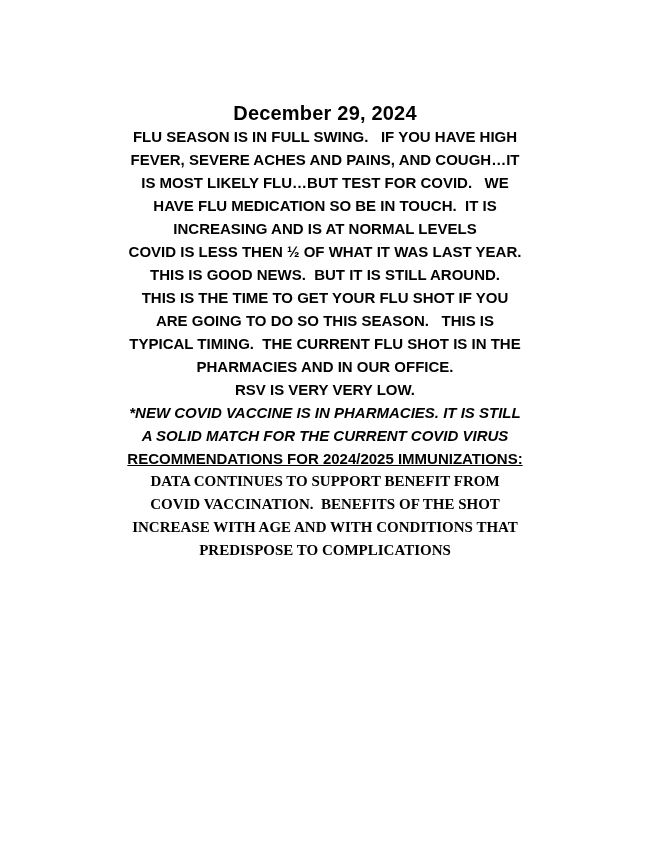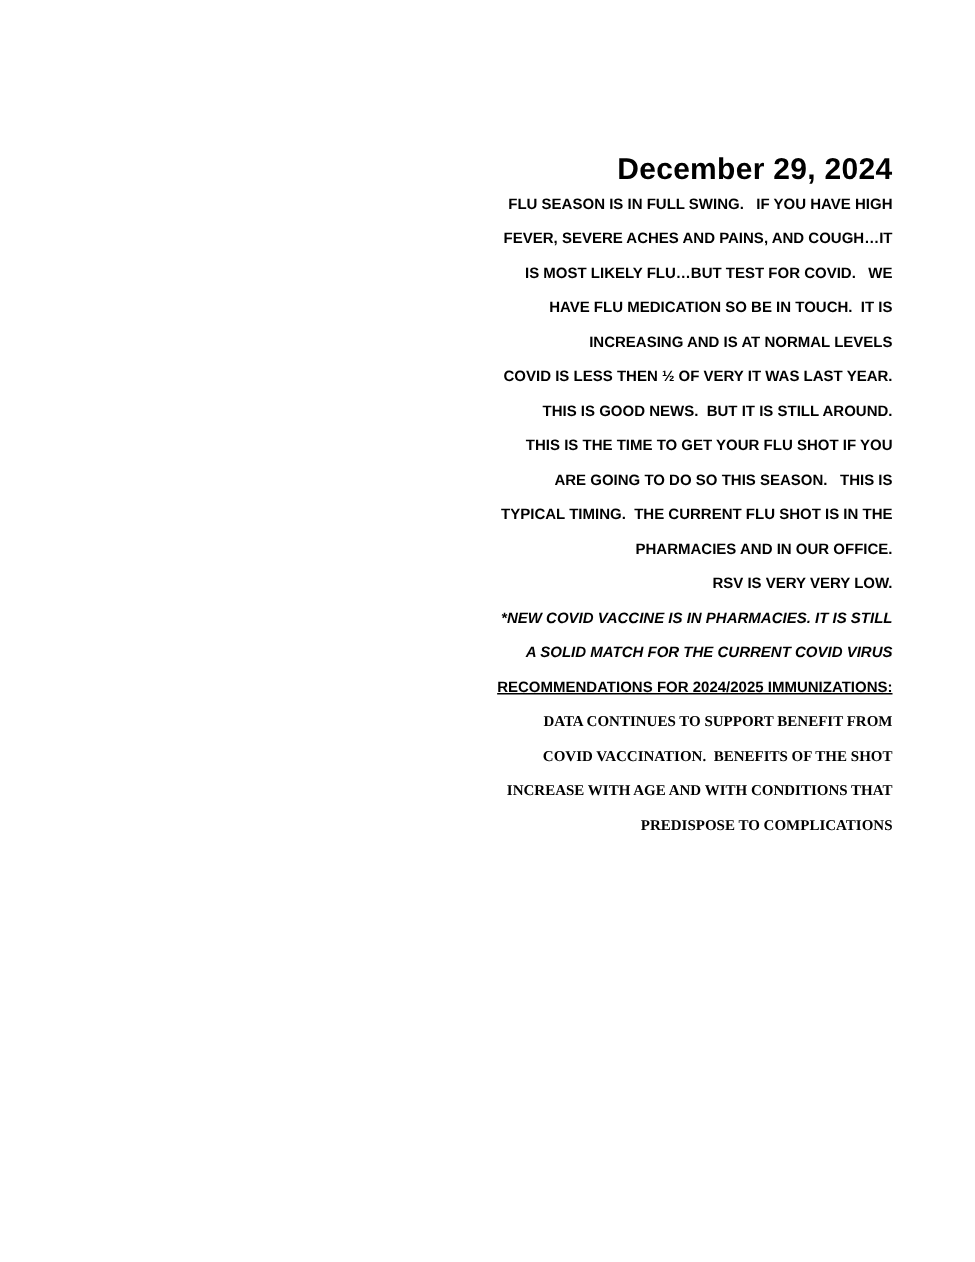--- a/index.html
+++ b/index.html
@@ -8,40 +8,40 @@
     background: #ffffff;
   }
   .page {
     position: relative;
     width: 650px;
     height: 841px;
     background: #ffffff;
     color: #000000;
     font-family: "Liberation Sans", sans-serif;
     font-weight: bold;
-    text-align: right;
+    text-align: center;
     box-sizing: border-box;
     padding: 101px 55px 0 55px;
     overflow: hidden;
   }
   .title {
     margin: 0;
     font-size: 20px;
     line-height: 24px;
     letter-spacing: 0.2px;
   }
   .subtitle {
     margin: 30px 0 0 0;
     font-size: 15px;
     line-height: 23px;
     font-style: italic;
   }
   p.para {
     margin: 0;
-    font-size: 10px;
+    font-size: 15px;
     line-height: 23px;
     white-space: pre-wrap;
   }
   .m1 { margin-top: 24px; }
   .m2 { margin-top: 12px; }
   .m3 { margin-top: 17px; }
   .m4 { margin-top: 22px; }
   .m5 { margin-top: 14px; font-style: italic; }
   .m6 { margin-top: 14px; }
   .m7 { margin-top: 24px; font-family: Liberation Serif, serif; }
@@ -53,21 +53,21 @@
 <div class="page">
   <h1 class="title">December 29, 2024</h1>
 
 
   <p class="para m1">FLU SEASON IS IN FULL SWING.   IF YOU HAVE HIGH
 FEVER, SEVERE ACHES AND PAINS, AND COUGH…IT
 IS MOST LIKELY FLU…BUT TEST FOR COVID.   WE
 HAVE FLU MEDICATION SO BE IN TOUCH.  IT IS
 INCREASING AND IS AT NORMAL LEVELS</p>
 
-  <p class="para m2">COVID IS LESS THEN ½ OF VERY IT WAS LAST YEAR.
+  <p class="para m2">COVID IS LESS THEN ½ OF WHAT IT WAS LAST YEAR.
 THIS IS GOOD NEWS.  BUT IT IS STILL AROUND.</p>
 
   <p class="para m4">THIS IS THE TIME TO GET YOUR FLU SHOT IF YOU
 ARE GOING TO DO SO THIS SEASON.   THIS IS
 TYPICAL TIMING.  THE CURRENT FLU SHOT IS IN THE
 PHARMACIES AND IN OUR OFFICE.</p>
 
   <p class="para m3">RSV IS VERY VERY LOW.</p>
 
   <p class="para m5">*NEW COVID VACCINE IS IN PHARMACIES. IT IS STILL

